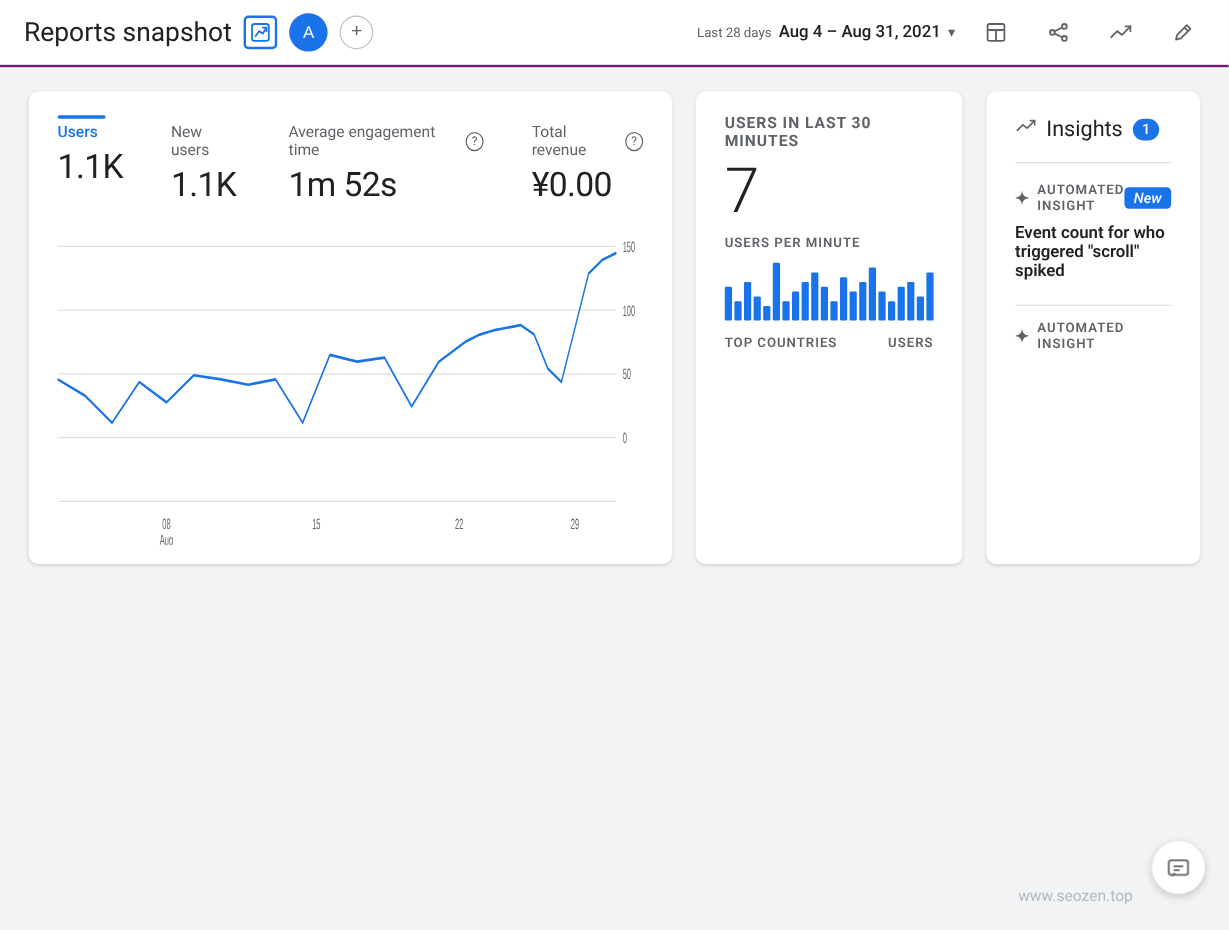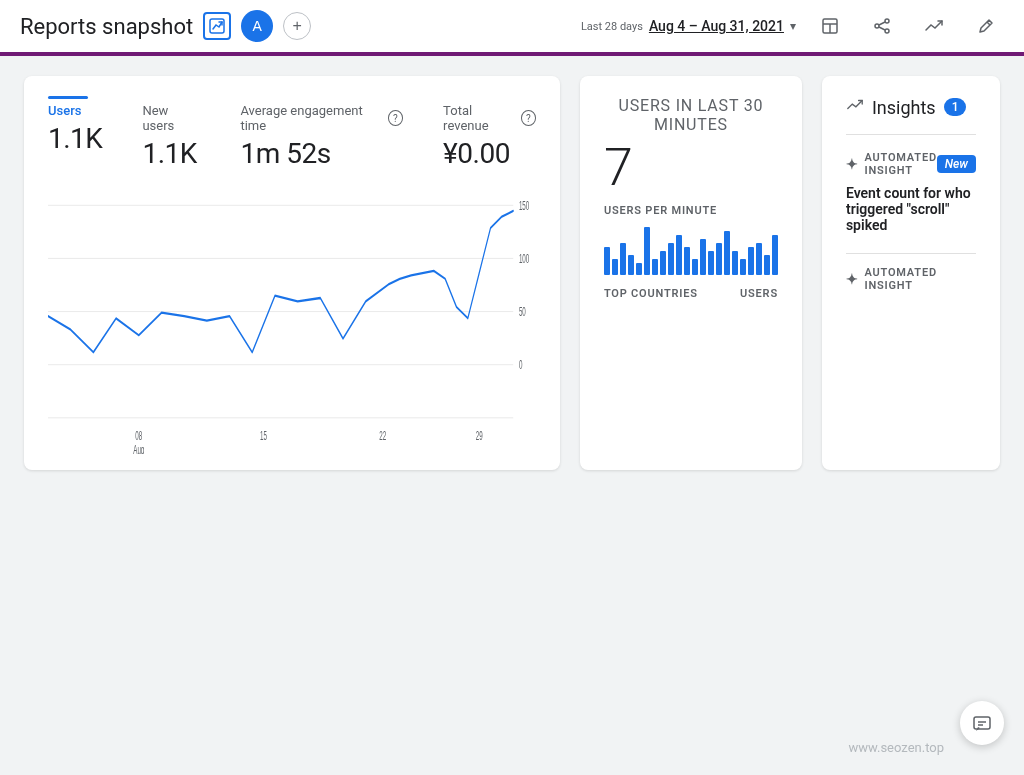--- a/index.html
+++ b/index.html
@@ -10,21 +10,21 @@
       font-size: 14px;
       min-height: 775px;
       overflow-x: hidden;
     }
     .header {
       background: #fff;
       display: flex;
       align-items: center;
       padding: 0 20px;
       height: 56px;
-      border-bottom: 4px solid #701a75;
+      border-bottom: 2px solid #701a75;
       gap: 12px;
     }
     .header-left {
       display: flex;
       align-items: center;
       gap: 10px;
       flex: 1;
     }
     .header-title {
       font-size: 22px;
@@ -84,21 +84,20 @@
     }
     .date-label {
       font-size: 11px;
       color: #5f6368;
       margin-left: 47px;
     }
     .date-value {
       font-size: 14px;
       font-weight: 500;
       color: #202124;
-      text-decoration: underline;
     }
     .date-caret {
       color: #5f6368;
       font-size: 12px;
     }
     .header-icon-btn {
       width: 36px;
       height: 36px;
       display: flex;
       align-items: center;
@@ -192,27 +191,26 @@
     .bottom-card {
       background: #fff;
       border-radius: 8px;
       padding: 20px 24px;
       box-shadow: 0 1px 3px rgba(0,0,0,0.12);
       min-height: 200px;
     }
 
     
     .realtime-section-label {
-      font-size: 16px;
-      font-weight: 400;
+      font-size: 13px;
+      font-weight: 700;
       color: #5f6368;
       letter-spacing: 0.8px;
       text-transform: uppercase;
       margin-bottom: 8px;
-      text-align: center;
     }
     .realtime-value {
       font-size: 52px;
       font-weight: 300;
       color: #202124;
       line-height: 1;
       margin-bottom: 10px;
     }
     .users-per-min-label {
       font-size: 11px;

